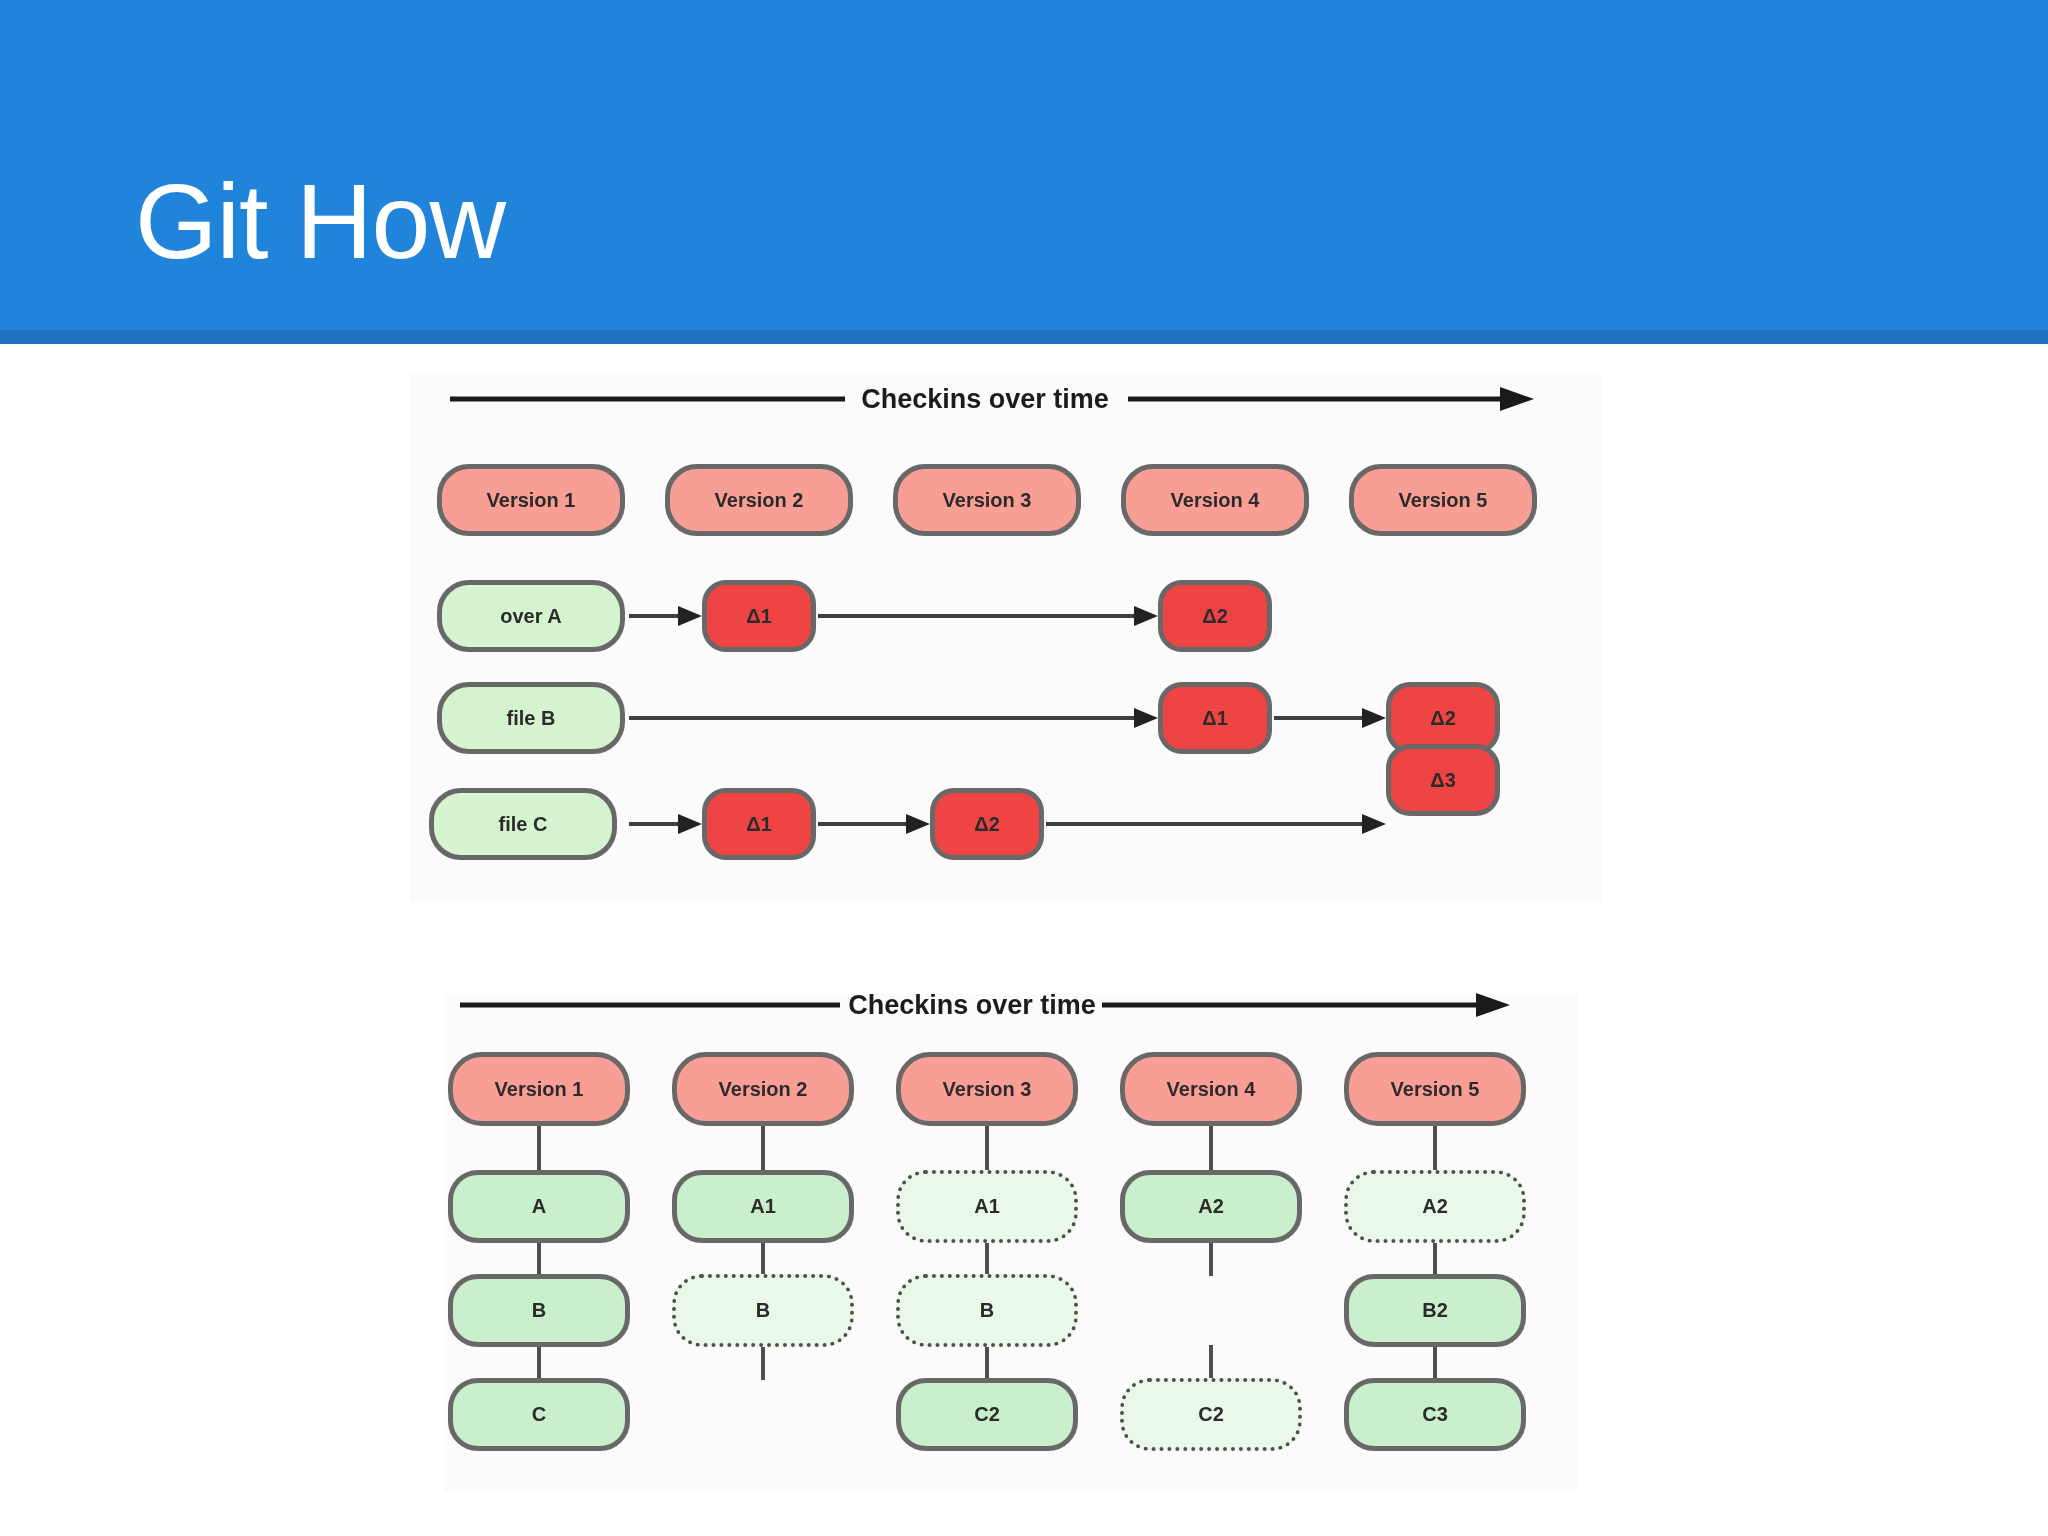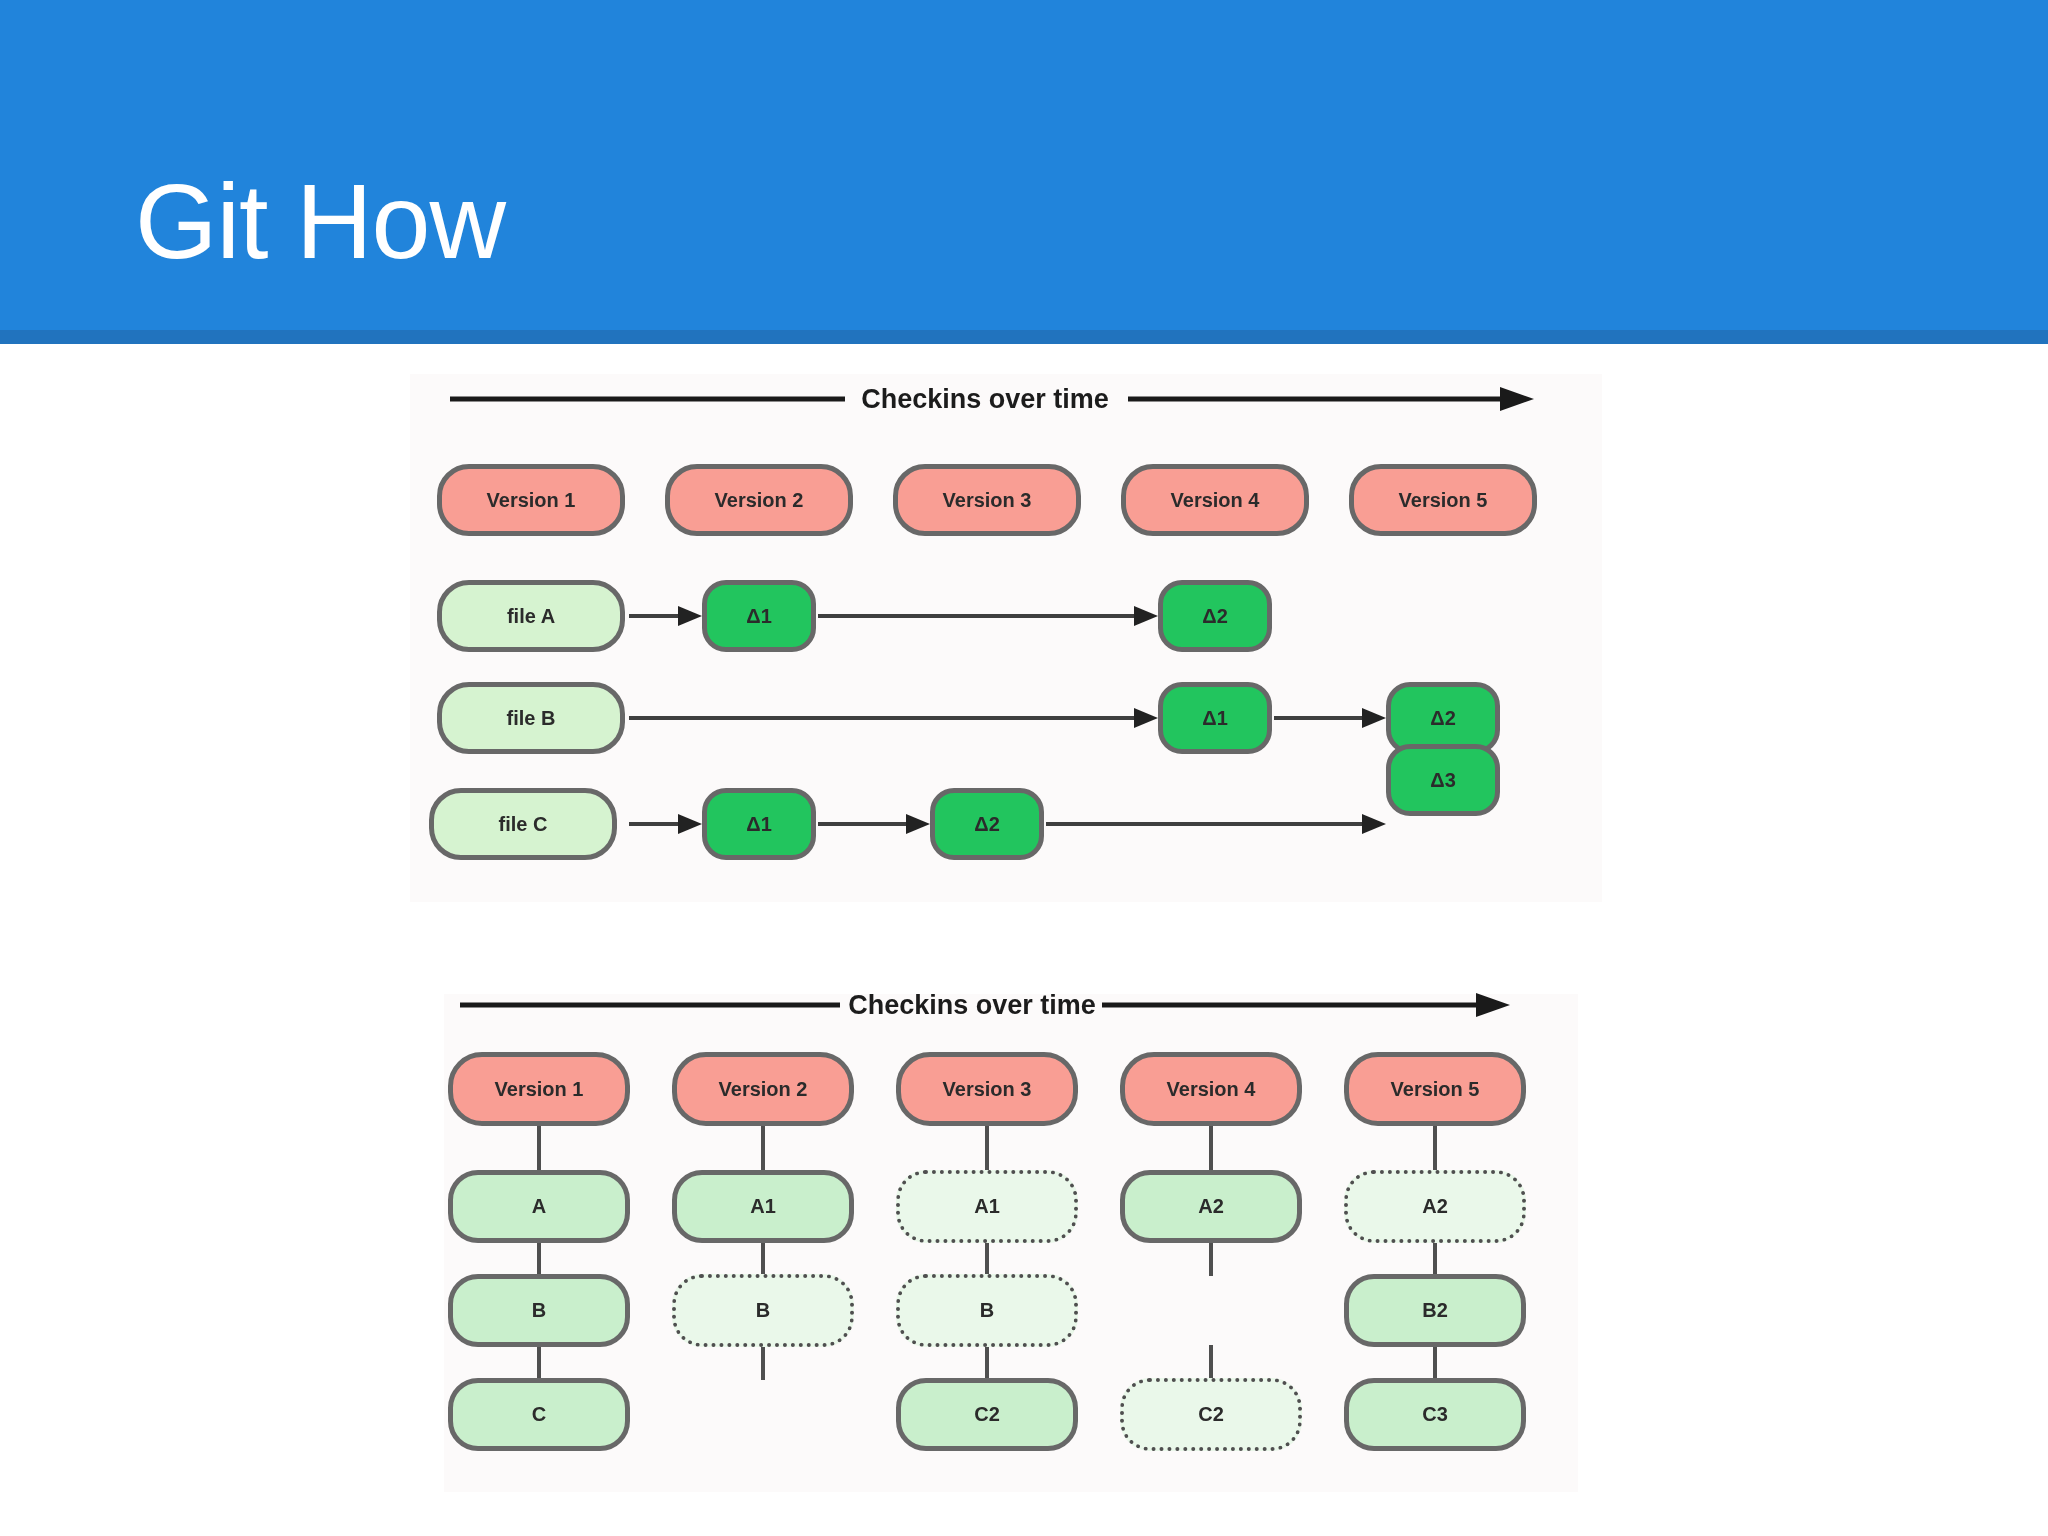--- a/index.html
+++ b/index.html
@@ -54,21 +54,21 @@
   .pill.version{
     width:188px;height:72px;border-radius:32px;
     background:#f99e94;
   }
   .pill.file{
     width:188px;height:72px;border-radius:32px;
     background:#d6f3d0;
   }
   .pill.delta{
     width:114px;height:72px;border-radius:24px;
-    background:#22c55e;
+    background:#ef4444;
   }
   .pill.bversion{
     width:182px;height:74px;border-radius:34px;
     background:#f99e94;
   }
   .pill.snap{
     width:182px;height:73px;border-radius:30px;
     background:#c9efcc;
   }
   .pill.snap.dashed{
@@ -146,21 +146,21 @@
   </svg>
 
   <div class="caption top">Checkins over time</div>
 
   <div class="pill version" style="left:437px;top:464px;">Version 1</div>
   <div class="pill version" style="left:665px;top:464px;">Version 2</div>
   <div class="pill version" style="left:893px;top:464px;">Version 3</div>
   <div class="pill version" style="left:1121px;top:464px;">Version 4</div>
   <div class="pill version" style="left:1349px;top:464px;">Version 5</div>
 
-  <div class="pill file" style="left:437px;top:580px;">file A</div>
+  <div class="pill file" style="left:437px;top:580px;">over A</div>
   <div class="pill delta" style="left:702px;top:580px;">Δ1</div>
   <div class="pill delta" style="left:1158px;top:580px;">Δ2</div>
 
   <div class="pill file" style="left:437px;top:682px;">file B</div>
   <div class="pill delta" style="left:1158px;top:682px;">Δ1</div>
   <div class="pill delta" style="left:1386px;top:682px;">Δ2</div>
 
   <div class="pill file" style="left:429px;top:788px;">file C</div>
   <div class="pill delta" style="left:702px;top:788px;">Δ1</div>
   <div class="pill delta" style="left:930px;top:788px;">Δ2</div>

